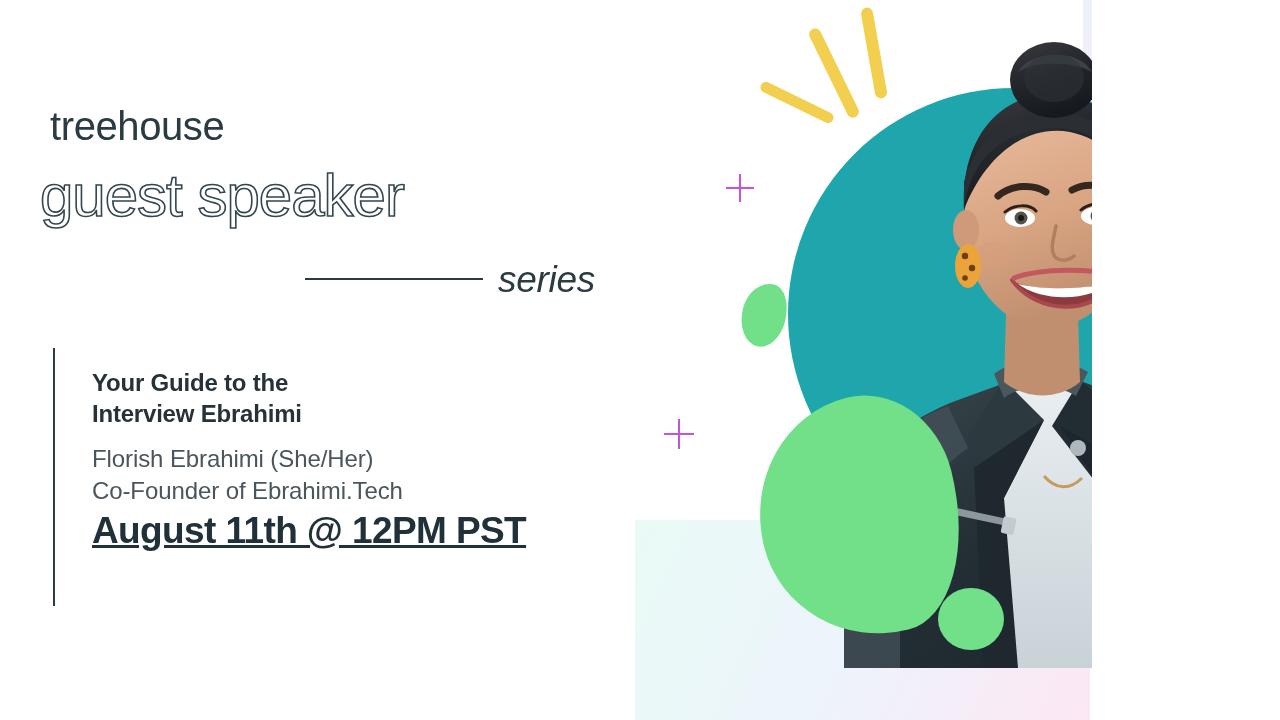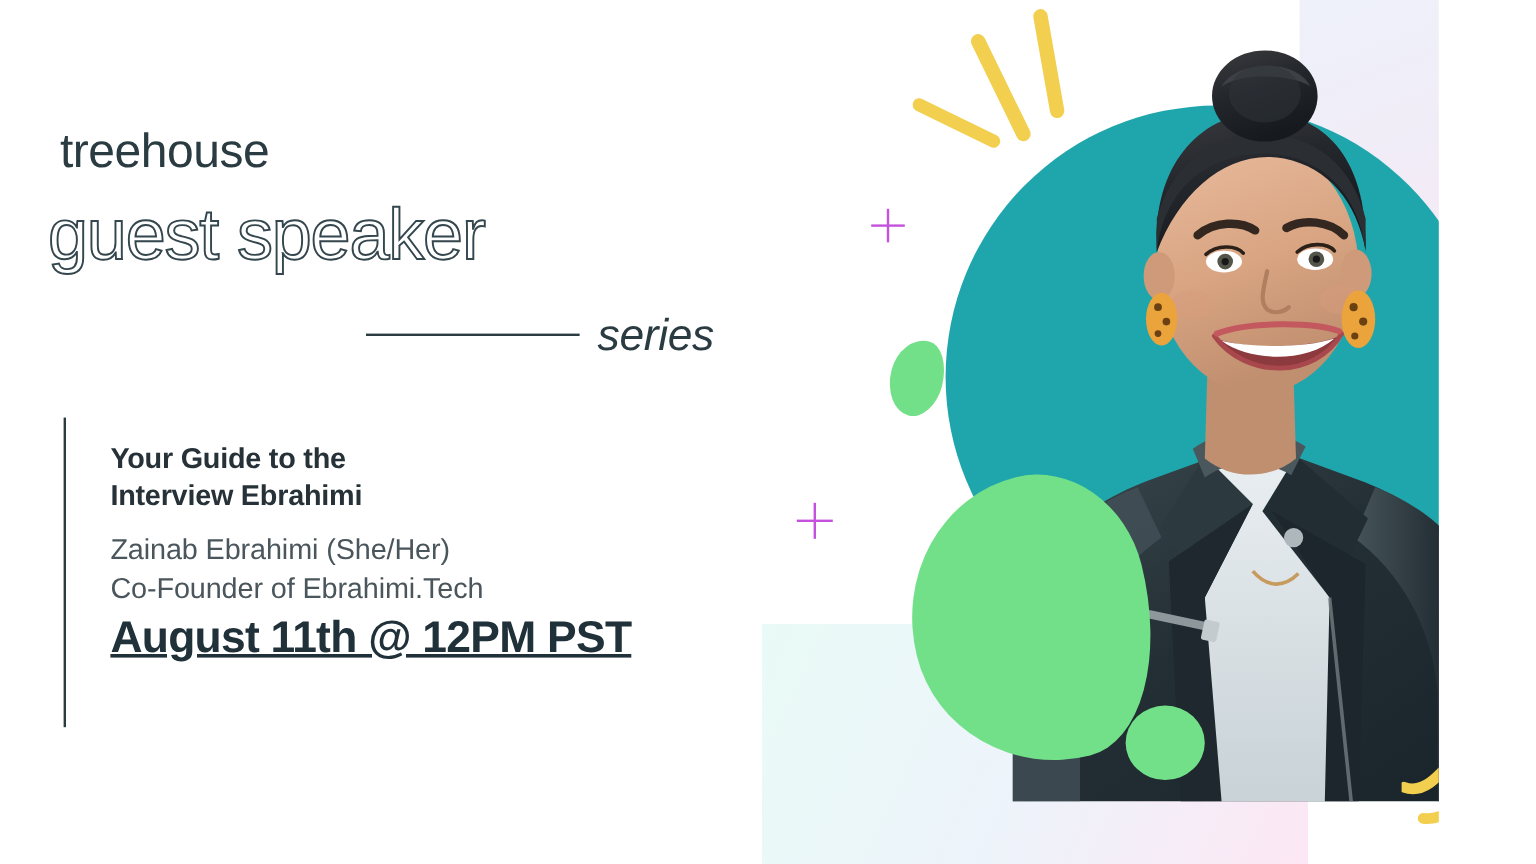--- a/index.html
+++ b/index.html
@@ -2,21 +2,21 @@
 <html><head>
 <meta charset="utf-8">
 <style>
   html, body {
     margin: 0;
     padding: 0;
     background: #ffffff;
   }
   #stage {
     position: relative;
-    width: 1199px;
+    width: 1092px;
     height: 720px;
     overflow: hidden;
     background: #ffffff;
     font-family: "Liberation Sans", sans-serif;
   }
 
   
   .panel-topright {
     position: absolute;
     left: 1083px;
@@ -368,19 +368,19 @@
   </div>
 
   <div class="left-rule"></div>
 
   <div class="info-block">
     <div class="talk-title">
       <div>Your Guide to the</div>
       <div>Interview Ebrahimi</div>
     </div>
     <div class="speaker-lines">
-      <div class="speaker-line">Zainab Ebrahimi (She/Her)</div>
+      <div class="speaker-line">Florish Ebrahimi (She/Her)</div>
       <div class="speaker-line">Co-Founder of Ebrahimi.Tech</div>
     </div>
     <div class="datetime">August 11th @ 12PM PST</div>
   </div>
 
 </div>
 
 </body></html>

